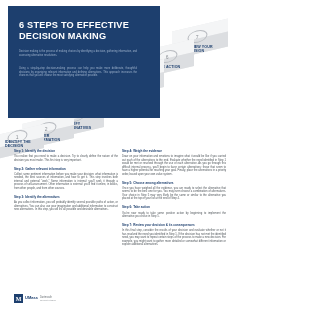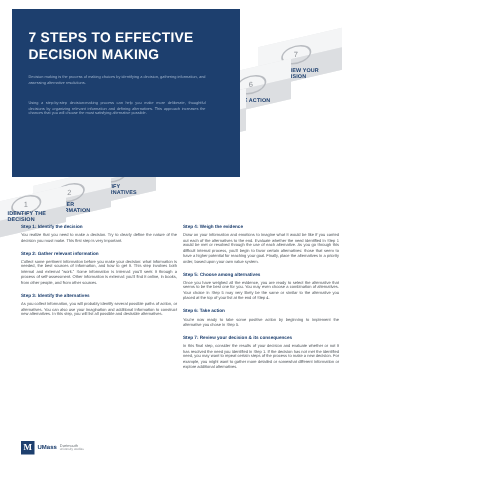--- a/index.html
+++ b/index.html
@@ -174,21 +174,21 @@
       <div class="tread"></div>
       <div class="riser"></div>
     </div>
     <div class="circle" style="left:8px;top:130px;">
       <span>1</span>
     </div>
     <div class="slabel" style="left:5px;top:140px;width:30px;">IDENTIFY THE DECISION</div>
   </div>
 
   <div class="hero">
-    <div class="hero-title">7 STEPS TO EFFECTIVE DECISION MAKING</div>
+    <div class="hero-title">6 STEPS TO EFFECTIVE DECISION MAKING</div>
     <div class="hero-p" id="hero-p1">Decision making is the process of making choices by identifying a decision, gathering information, and assessing alternative resolutions.</div>
     <div class="hero-p" id="hero-p2">Using a step-by-step decision-making process can help you make more deliberate, thoughtful decisions by organizing relevant information and defining alternatives. This approach increases the chances that you will choose the most satisfying alternative possible.</div>
   </div>
 
   <div class="cols">
 
     <div class="col col-l">
       <div class="blk">
         <h4>Step 1: Identify the decision</h4>
         <p>You realize that you need to make a decision. Try to clearly define the nature of the decision you must make. This first step is very important.</p>

